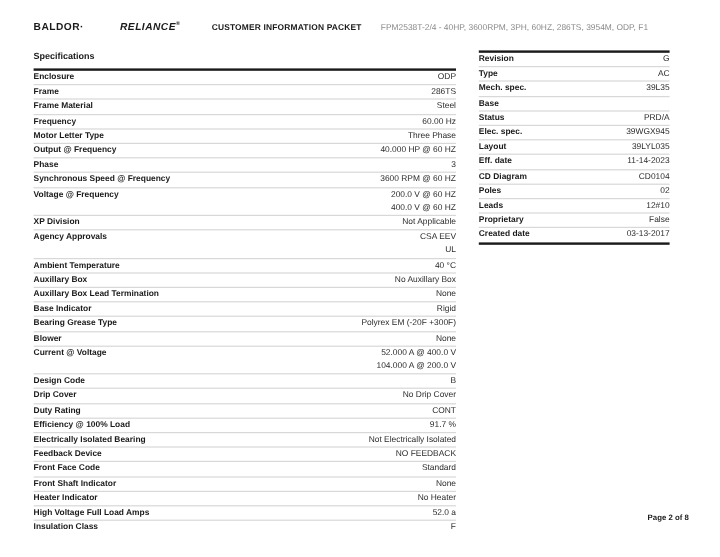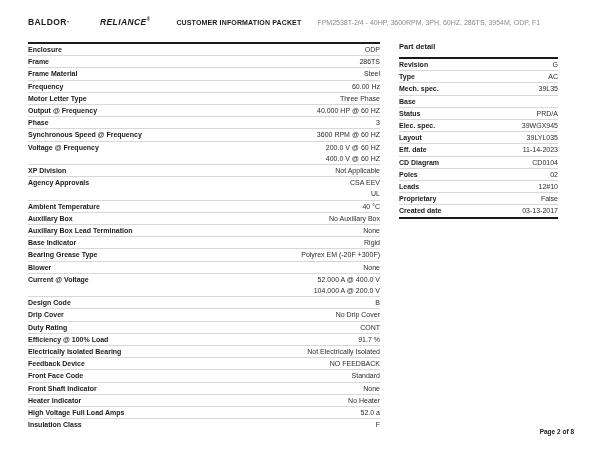--- a/index.html
+++ b/index.html
@@ -50,20 +50,21 @@
 </head>
 <body>
 
 <div class="header">
   <div class="logo"><span>BALDOR</span><span>·</span><span class="rel">RELIANCE</span><span class="reg">®</span></div>
   <div class="doc-title">CUSTOMER INFORMATION PACKET</div>
   <div class="product">FPM2538T-2/4 - 40HP, 3600RPM, 3PH, 60HZ, 286TS, 3954M, ODP, F1</div>
 </div>
 
 <div class="col left">
+  <div class="section-title">Specifications</div>
   <div class="spec-table">
       <div class="row">
         <div class="lab">Enclosure</div>
         <div class="val">
           <div>ODP</div>
         </div>
       </div>
       <div class="row">
         <div class="lab">Frame</div>
         <div class="val">
@@ -232,21 +233,20 @@
       <div class="row">
         <div class="lab">Insulation Class</div>
         <div class="val">
           <div>F</div>
         </div>
       </div>
     </div>
 </div>
 
 <div class="col right">
-  <div class="section-title">Part detail</div>
   <div class="spec-table thick-bottom">
       <div class="row">
         <div class="lab">Revision</div>
         <div class="val">
           <div>G</div>
         </div>
       </div>
       <div class="row">
         <div class="lab">Type</div>
         <div class="val">

